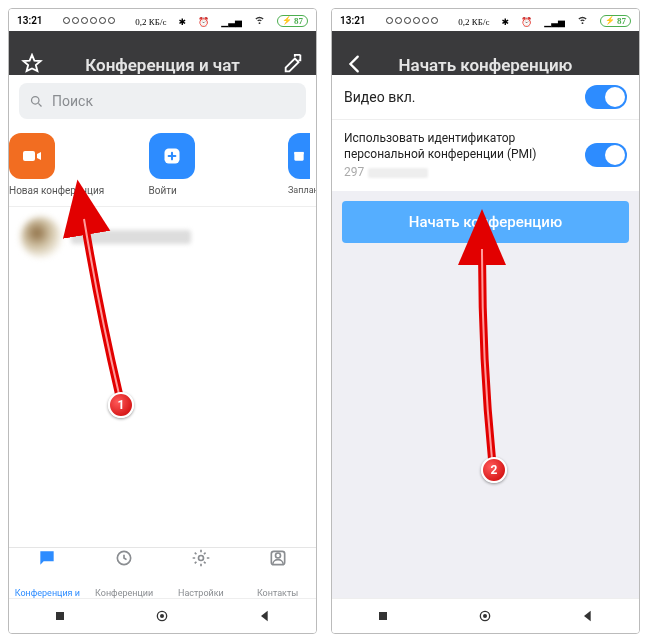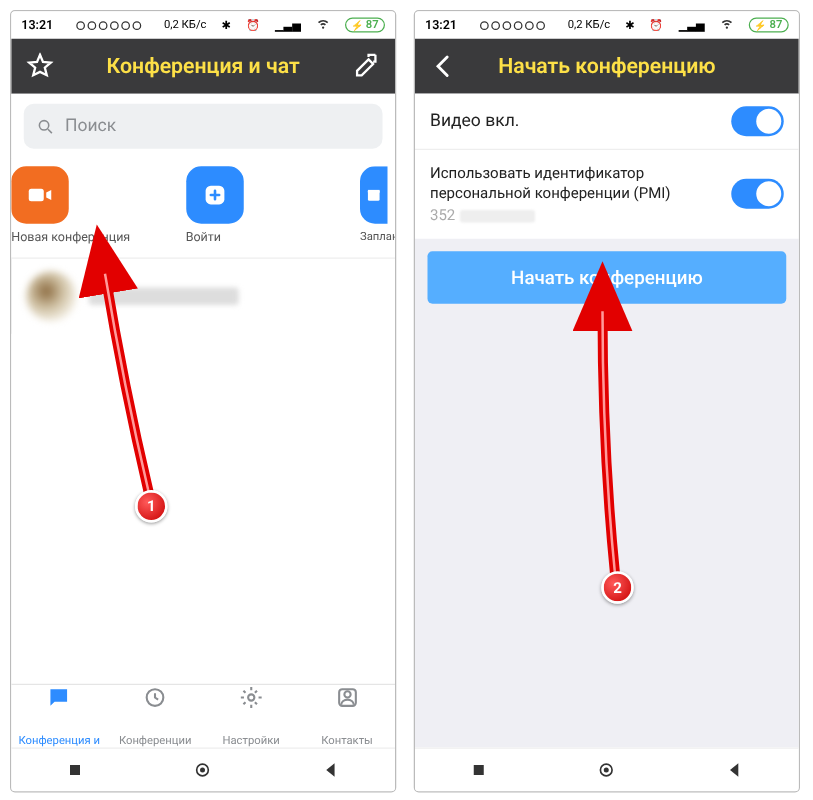--- a/index.html
+++ b/index.html
@@ -30,37 +30,37 @@
     height: 22px;
     background: #fff;
     color: #000;
     font-size: 10px;
     display: flex;
     align-items: center;
     padding: 0 8px;
     justify-content: space-between;
   }
   .statusbar .left { font-weight: 600; }
-  .statusbar .right { display:flex; align-items:center; gap:12px; }
+  .statusbar .right { display:flex; align-items:flex-end; gap:12px;font-family:Liberation Serif, serif; }
   .status-dots { display:flex; gap:2px; }
   .status-dots span { width:5px; height:5px; border:1px solid #333; border-radius:50%; display:inline-block; }
   .battery-pill {
     border:1px solid #4caf50; border-radius:7px; padding:0 4px; font-size:9px; color:#4caf50; font-weight:600;
     display:inline-flex; align-items:center; gap:2px;
   }
   .battery-pill::before { content:"⚡"; font-size:8px; }
   .sig { font-size:9px; }
 
   
   .header {
     height: 44px;
     background: #3a3a3c;
-    color: #fde047;
+    color: #e5e5e5;
     display: flex;
-    align-items: center;
+    align-items: flex-end;
     padding: 0 10px;
     gap: 10px;
   }
   .header .title {
     flex: 1;
     text-align: center;
     font-size: 17px;
     font-weight: 600;
   }
   .header .icon-slot {
@@ -359,21 +359,21 @@
 
   <div class="settings-body">
     <div class="setting-row first">
       <div class="setting-text">Видео вкл.</div>
       <div class="toggle"></div>
     </div>
     <div class="setting-row">
       <div class="setting-text">
         <div style="font-size:12px;">Использовать идентификатор персональной конференции (PMI)</div>
         <div class="setting-sub">
-          <span>352</span><span class="sub-blur"></span>
+          <span>297</span><span class="sub-blur"></span>
         </div>
       </div>
       <div class="toggle"></div>
     </div>
     <div class="start-btn-wrap">
       <div class="start-btn">Начать конференцию</div>
     </div>
   </div>
 
   <div class="navbar">

